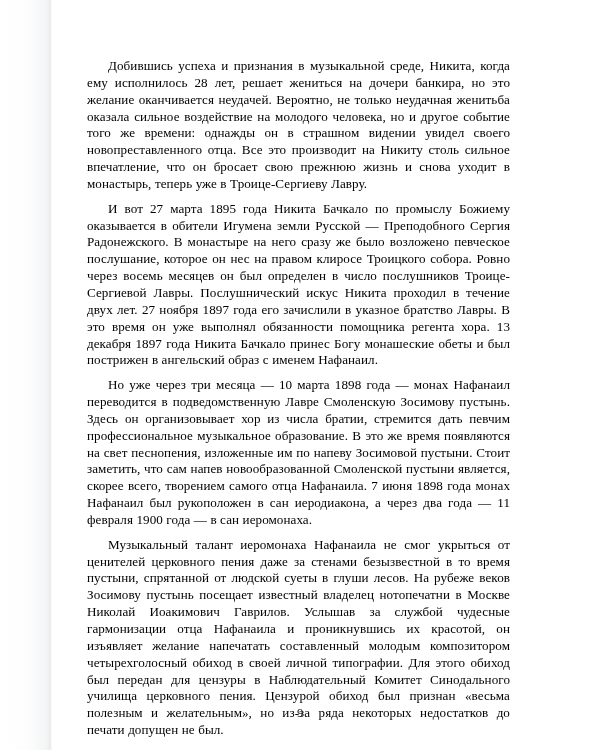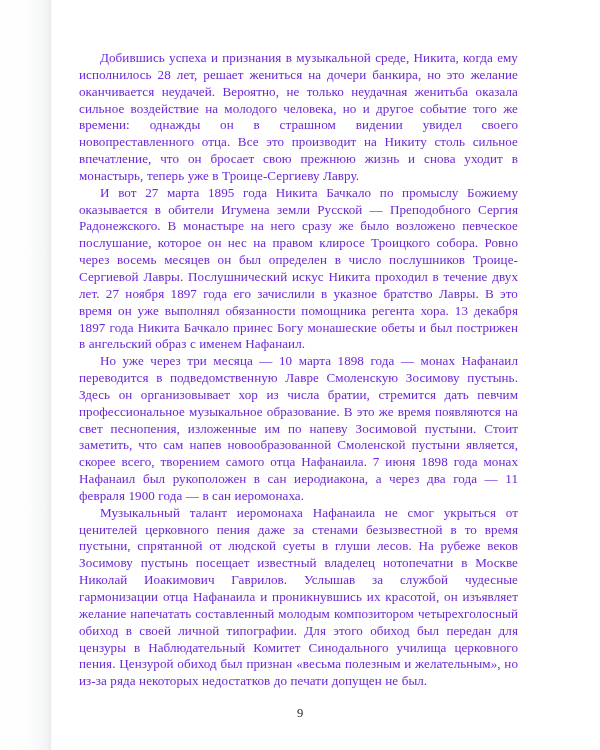--- a/index.html
+++ b/index.html
@@ -46,26 +46,26 @@
   }
 
   .text-block {
     position: absolute;
     left: 79px;
     top: 50px;
     width: 439px;
   }
 
   .para {
-    margin: 0;
+    margin: 8px;
     text-indent: 21px;
     text-align: justify;
     font-size: 13.1px;
     line-height: 16.85px;
-    color: #6d28d9;
+    color: #000000;
     letter-spacing: 0.005em;
     word-spacing: 0.01em;
     hyphens: manual;
   }
 
   .folio {
     position: absolute;
     left: 0;
     top: 706px;
     width: 600px;

